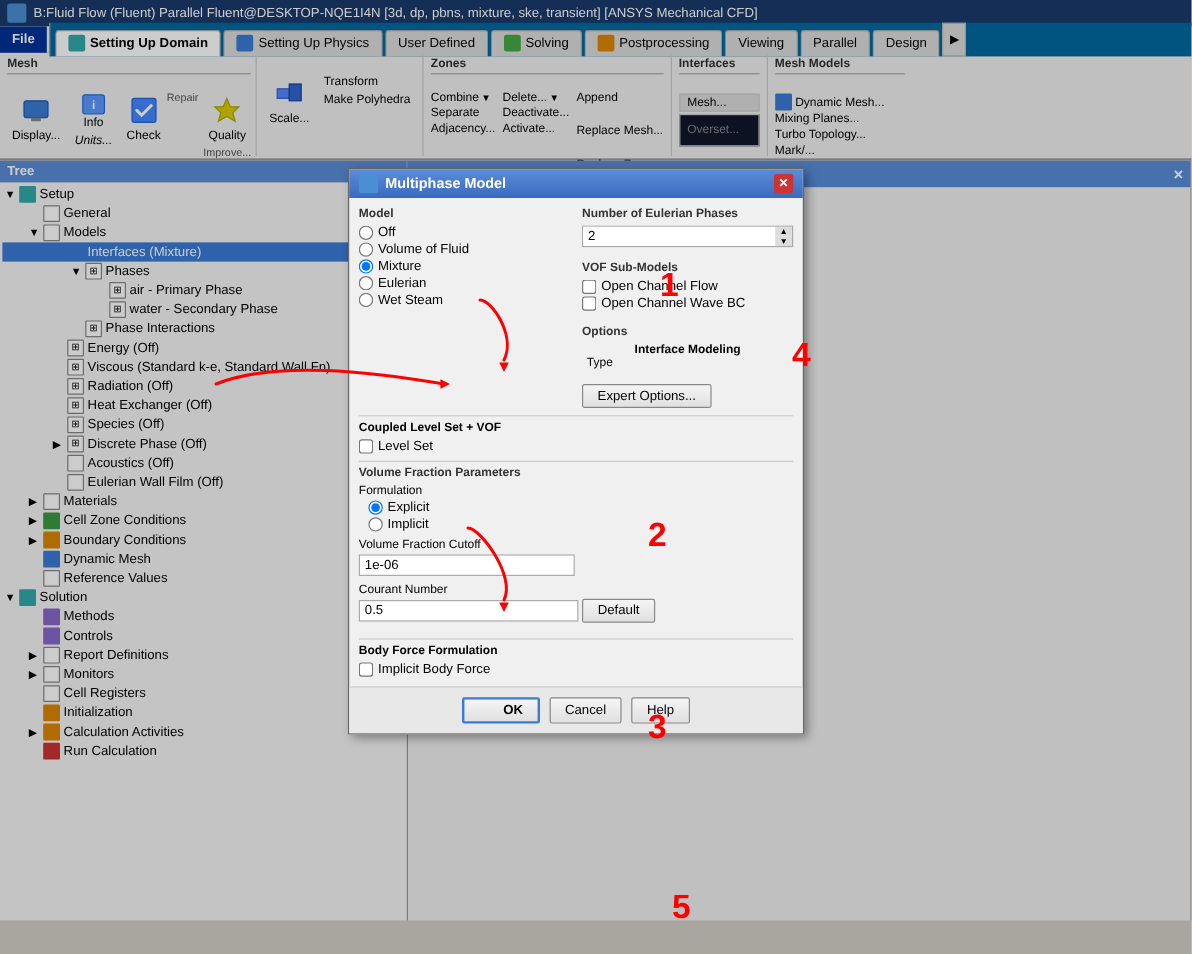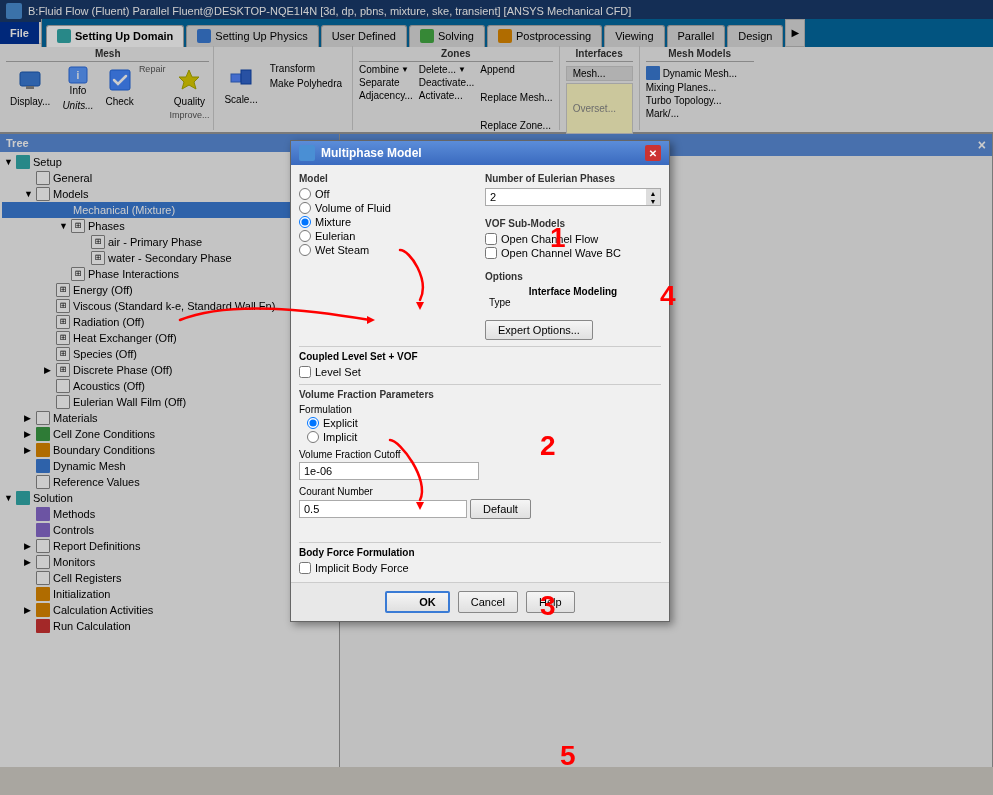--- a/index.html
+++ b/index.html
@@ -73,25 +73,24 @@
     .ribbon-btn .btn-icon {
       width: 28px; height: 28px;
       margin-bottom: 2px;
       display: flex; align-items: center; justify-content: center;
       font-size: 18px;
     }
     .ribbon-section-label {
       font-size: 10px;
       font-weight: bold;
       color: #333;
-      text-align: center;
       border-bottom: 1px solid #aaa;
       width: 100%;
       padding-bottom: 2px;
-      margin-bottom: 2px;
+      margin-bottom: 14px;
     }
 
     
     .main-content {
       display: flex;
       height: calc(795px - 22px - 22px - 28px - 90px);
     }
 
     
     .tree-panel {
@@ -512,21 +511,21 @@
         <div style="font-size:10px; cursor:pointer;">Replace Mesh...</div>
         <div style="font-size:10px; cursor:pointer;">Replace Zone...</div>
       </div>
     </div>
   </div>
 
   <div style="display:flex; flex-direction:column; border-right:1px solid #ccc; padding:2px 6px; min-width:80px;">
     <div class="ribbon-section-label">Interfaces</div>
     <div style="display:flex; flex-direction:column; gap:2px; flex:1; padding-top:2px;">
       <div style="font-size:10px; cursor:pointer; background:#ddd; padding:1px 6px; border:1px solid #ccc;">Mesh...</div>
-      <div style="font-size:10px; cursor:pointer; background:#fef9c3; padding:19px 6px; border:1px solid #ccc; color:#888;">Overset...</div>
+      <div style="font-size:10px; cursor:pointer; background:#0f172a; padding:7px 6px; border:1px solid #ccc; color:#888;">Overset...</div>
     </div>
   </div>
 
   <div style="display:flex; flex-direction:column; padding:2px 6px; min-width:120px;">
     <div class="ribbon-section-label">Mesh Models</div>
     <div style="display:flex; flex-direction:column; gap:2px; flex:1; padding-top:2px;">
       <div style="display:flex; align-items:center; gap:3px; cursor:pointer;">
         <span style="width:14px; height:14px; background:#3a7bd5; display:inline-block; border-radius:1px;"></span>
         <span style="font-size:10px;">Dynamic Mesh...</span>
       </div>
@@ -565,21 +564,21 @@
         <span class="indent" style="width:20px;"></span>
         <span class="arrow">▼</span>
         <span class="item-icon icon-gray" style="border:1px solid #888; background:white;"></span>
         <span class="item-label">Models</span>
       </div>
 
       <div class="tree-item selected">
         <span class="indent" style="width:40px;"></span>
         <span class="arrow"></span>
         <span class="item-icon" style="background:#3a7bd5; width:14px; height:14px; border-radius:1px; display:inline-block; margin-right:3px;"></span>
-        <span class="item-label">Mechanical (Mixture)</span>
+        <span class="item-label">Interfaces (Mixture)</span>
       </div>
 
       <div class="tree-item">
         <span class="indent" style="width:55px;"></span>
         <span class="arrow">▼</span>
         <span class="item-icon" style="border:1px solid #888; background:white; width:14px; height:14px; display:inline-block; margin-right:3px; font-size:8px; text-align:center; line-height:12px;">⊞</span>
         <span class="item-label">Phases</span>
       </div>
       <div class="tree-item">
         <span class="indent" style="width:75px;"></span>
@@ -849,21 +848,21 @@
           <span>Implicit</span>
         </label>
       </div>
 
       
       <div style="font-size:10px; margin-bottom:2px;">Volume Fraction Cutoff</div>
       <input type="text" class="dialog-input" style="width: 180px; margin-bottom: 6px;" value="1e-06">
 
       
       <div style="font-size:10px; margin-bottom:2px;">Courant Number</div>
-      <input type="text" class="dialog-input" style="width: 168px; margin-bottom: 20px;" value="0.5">
+      <input type="text" class="dialog-input" style="width: 183px; margin-bottom: 10px;" value="0.5">
 
       <button class="dialog-btn" style="margin-bottom:6px;">Default</button>
 
       <hr class="dialog-separator">
 
       
       <div style="font-size:10px; font-weight:bold; margin-bottom:4px;">Body Force Formulation</div>
       <label class="checkbox-item">
         <input type="checkbox" style="">
         <span>Implicit Body Force</span>

